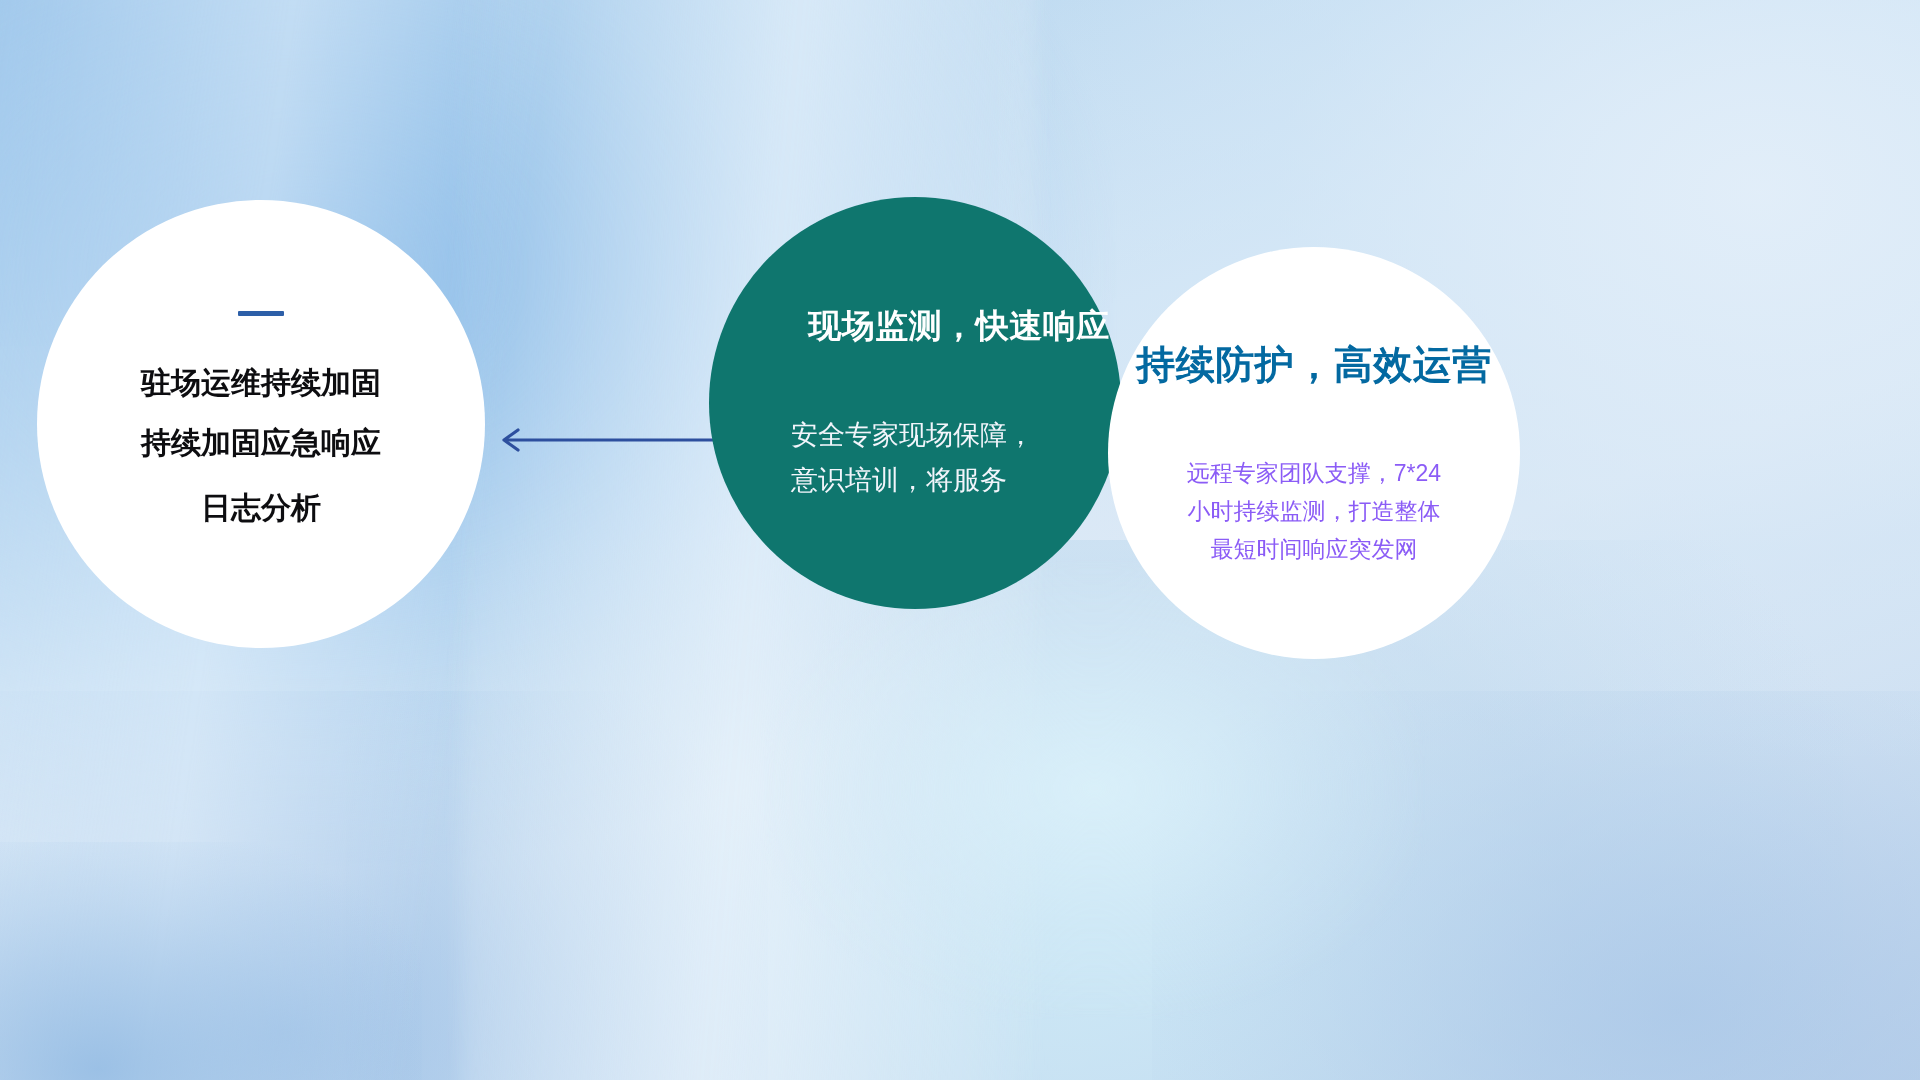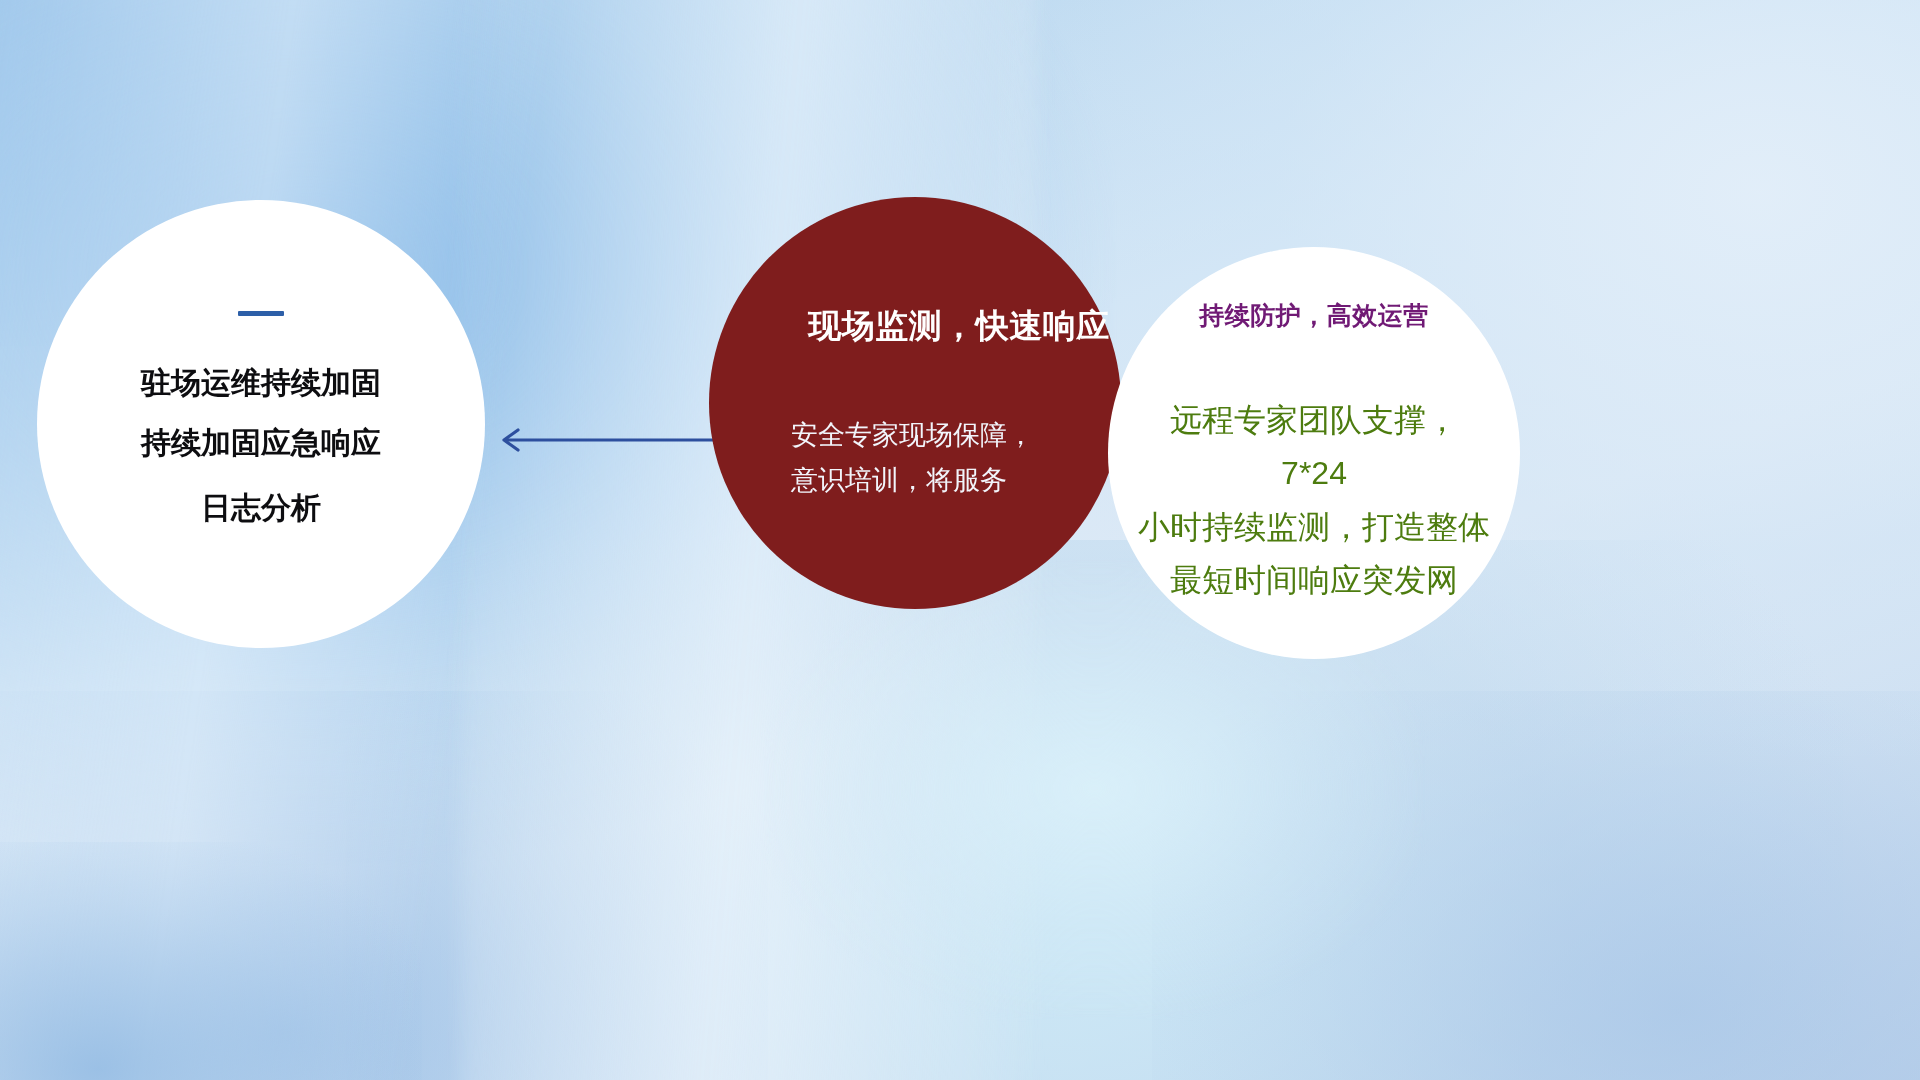--- a/index.html
+++ b/index.html
@@ -105,21 +105,21 @@
     text-align:right;
   }
   .tag-row.single { justify-content:center; }
   .tag-row + .tag-row { margin-top:14px; }
   .tag-row.single { margin-top:20px; }
 
   
   #circle-mid {
     left:709px; top:197px;
     width:412px; height:412px;
-    background:#7f1d1d;
+    background:#0f766e;
     z-index:4;
   }
   #circle-mid .inner { width:100%; padding:0 10px; text-align:center; }
   #circle-mid .heading {
     font-size:33px;
     font-weight:bold;
     color:#ffffff;
     white-space:nowrap;
     letter-spacing:.5px;
     margin-bottom:64px;
@@ -137,30 +137,30 @@
 
   
   #circle-right {
     left:1108px; top:247px;
     width:412px; height:412px;
     background:#ffffff;
     z-index:5;
   }
   #circle-right .inner { width:100%; padding:0 16px; text-align:center; }
   #circle-right .heading {
-    font-size:25px;
+    font-size:39px;
     font-weight:bold;
-    color:#701a75;
+    color:#0369a1;
     white-space:nowrap;
     letter-spacing:.5px;
     margin-bottom:62px;
   }
   #circle-right .body {
-    font-size:32px;
-    color:#4d7c0f;
+    font-size:23px;
+    color:#8b5cf6;
     line-height:1.66;
     width:352px;
     margin:0 auto;
     text-align:center;
   }
 
   
   #arrow {
     position:absolute;
     left:492px; top:418px;

